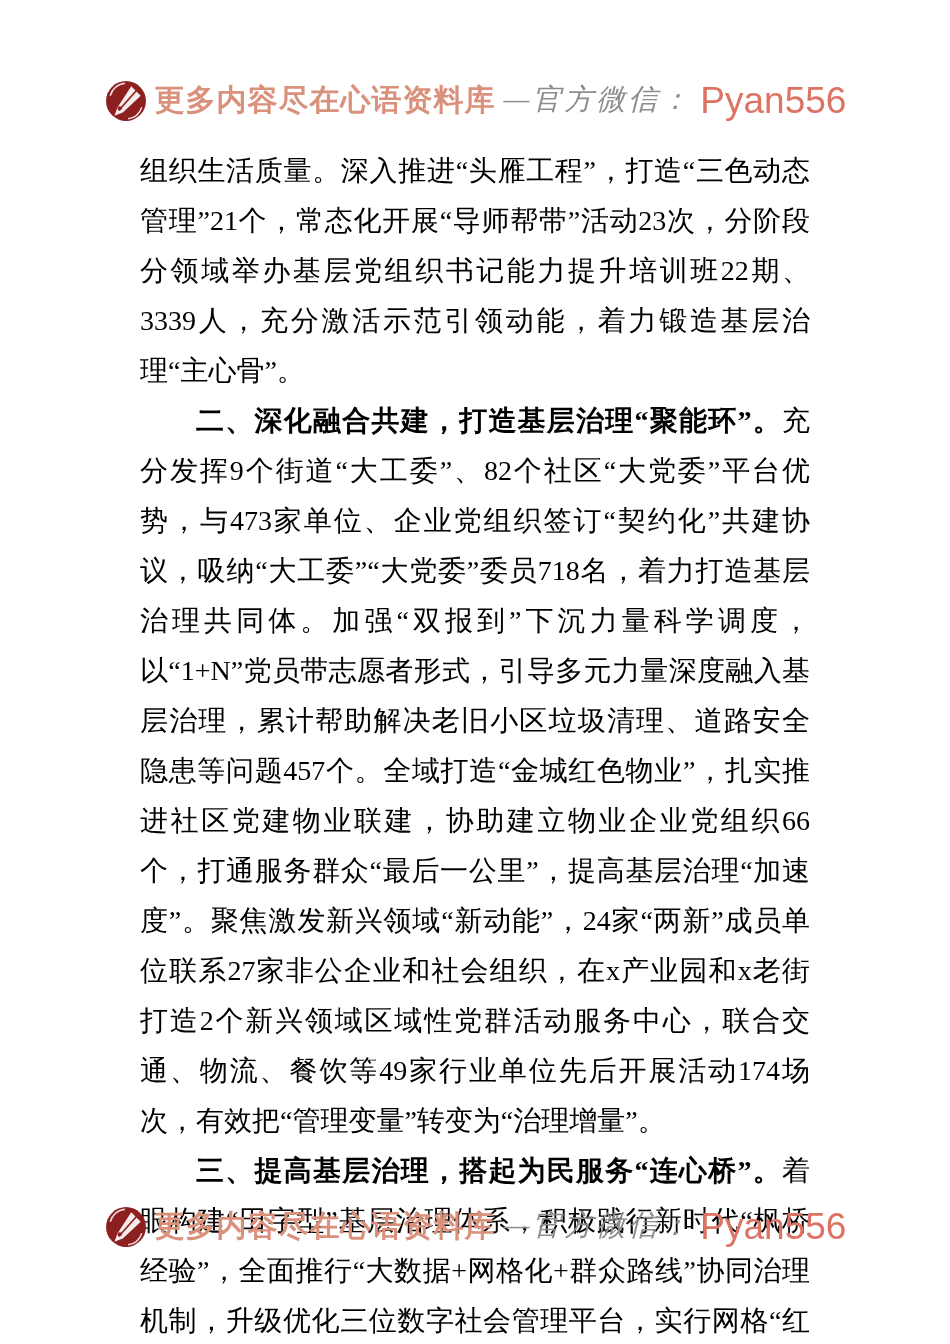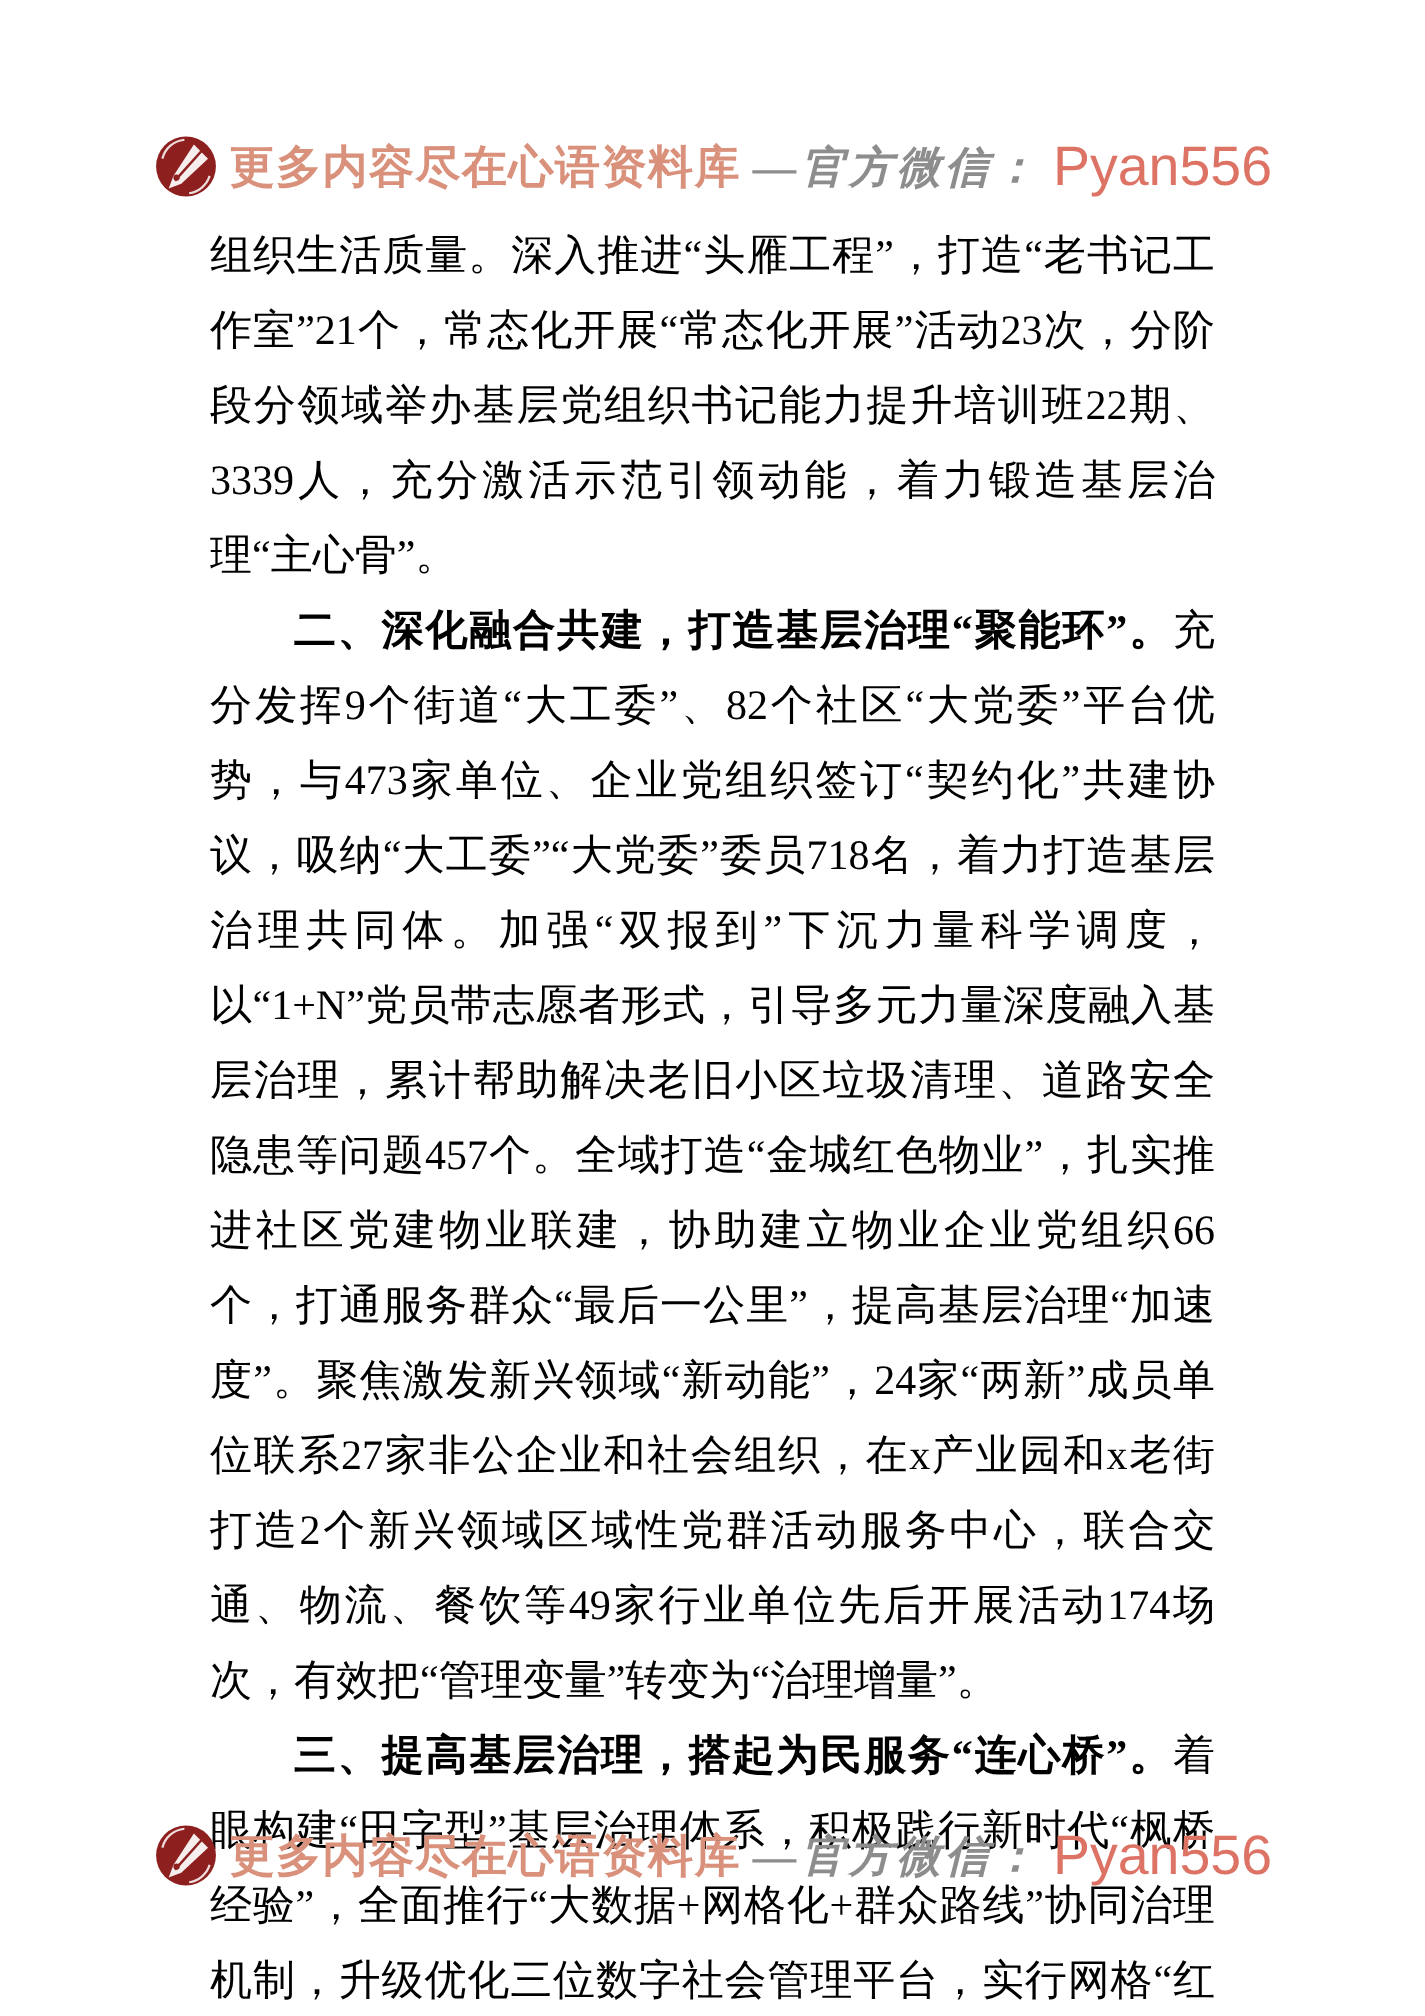--- a/index.html
+++ b/index.html
@@ -14,21 +14,21 @@
     margin: 0 auto;
     background: var(--page-bg, #ffffff);
     overflow: hidden;
     font-family: "Liberation Serif", "DejaVu Serif", serif;
   }
   .watermark {
     position: absolute;
     left: 1px;
     right: 0;
     display: flex;
-    align-items: flex-end;
+    align-items: flex-start;
     justify-content: center;
     gap: 8px;
     white-space: nowrap;
   }
   .watermark.header { top: 80px; height: 52px; }
   .watermark.footer { top: 1206px; height: 52px; }
   .wm-logo {
     display: inline-flex;
     width: 42px;
     height: 42px;
@@ -39,21 +39,21 @@
   .wm-main {
     color: var(--wm-main-color, #d9917c);
     font-size: 30px;
     letter-spacing: 1px;
     font-weight: bold;
   }
   .wm-label {
     color: var(--wm-label-color, #8d8d8d);
     font-size: 29px;
     font-style: italic;
-    font-weight: bold;
+    font-weight: normal;
     letter-spacing: 3px;
   }
   .wm-id {
     color: var(--wm-id-color, #dd7365);
     font-size: 37px;
     font-family: "Liberation Sans", "DejaVu Sans", sans-serif;
   }
   .content {
     position: absolute;
     left: 140px;
@@ -87,21 +87,21 @@
         <path d="M35 26 A16 16 0 0 1 22 37" stroke="#ffffff" fill="none" stroke-width="1.4" opacity="0.85"></path>
       </svg>
     </span>
     <span class="wm-main">更多内容尽在心语资料库</span>
     <span class="wm-label">—官方微信：</span>
     <span class="wm-id">Pyan556</span>
   </div>
 
   <div class="content">
     <p class="para continuation">
-      <span>组织生活质量。深入推进“头雁工程”，打造“老书记工作室”21个，常态化开展“常态化开展”活动23次，分阶段分领域举办基层党组织书记能力提升培训班22期、3339人，充分激活示范引领动能，着力锻造基层治理“主心骨”。</span>
+      <span>组织生活质量。深入推进“头雁工程”，打造“三色动态管理”21个，常态化开展“导师帮带”活动23次，分阶段分领域举办基层党组织书记能力提升培训班22期、3339人，充分激活示范引领动能，着力锻造基层治理“主心骨”。</span>
     </p>
     <p class="para">
       <span class="lead">二、深化融合共建，打造基层治理“聚能环”。</span><span>充分发挥9个街道“大工委”、82个社区“大党委”平台优势，与473家单位、企业党组织签订“契约化”共建协议，吸纳“大工委”“大党委”委员718名，着力打造基层治理共同体。加强“双报到”下沉力量科学调度，以“1+N”党员带志愿者形式，引导多元力量深度融入基层治理，累计帮助解决老旧小区垃圾清理、道路安全隐患等问题457个。全域打造“金城红色物业”，扎实推进社区党建物业联建，协助建立物业企业党组织66个，打通服务群众“最后一公里”，提高基层治理“加速度”。聚焦激发新兴领域“新动能”，24家“两新”成员单位联系27家非公企业和社会组织，在x产业园和x老街打造2个新兴领域区域性党群活动服务中心，联合交通、物流、餐饮等49家行业单位先后开展活动174场次，有效把“管理变量”转变为“治理增量”。</span>
     </p>
     <p class="para">
       <span class="lead">三、提高基层治理，搭起为民服务“连心桥”。</span><span>着眼构建“田字型”基层治理体系，积极践行新时代“枫桥经验”，全面推行“大数据+网格化+群众路线”协同治理机制，升级优化三位数字社会管理平台，实行网格“红黄蓝”三色动态管理，有效提升基层治</span>
     </p>
   </div>
 
   <div class="watermark footer">

